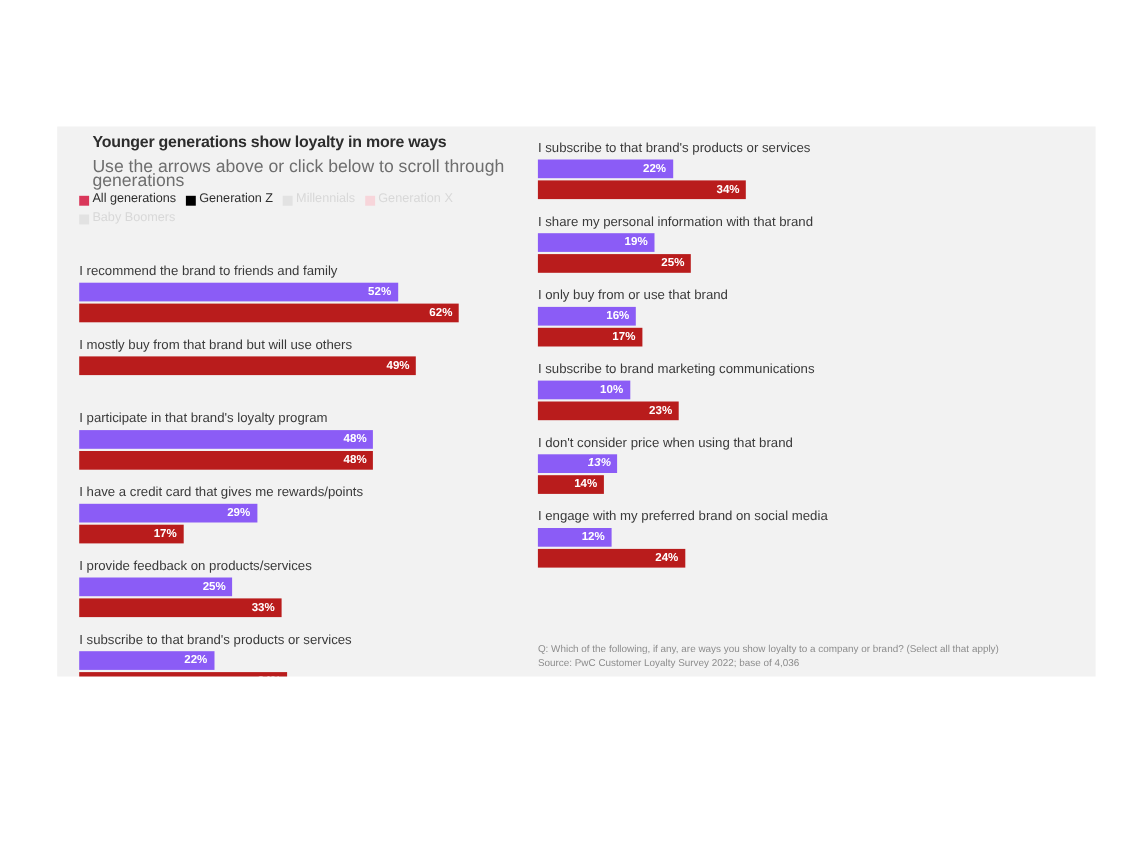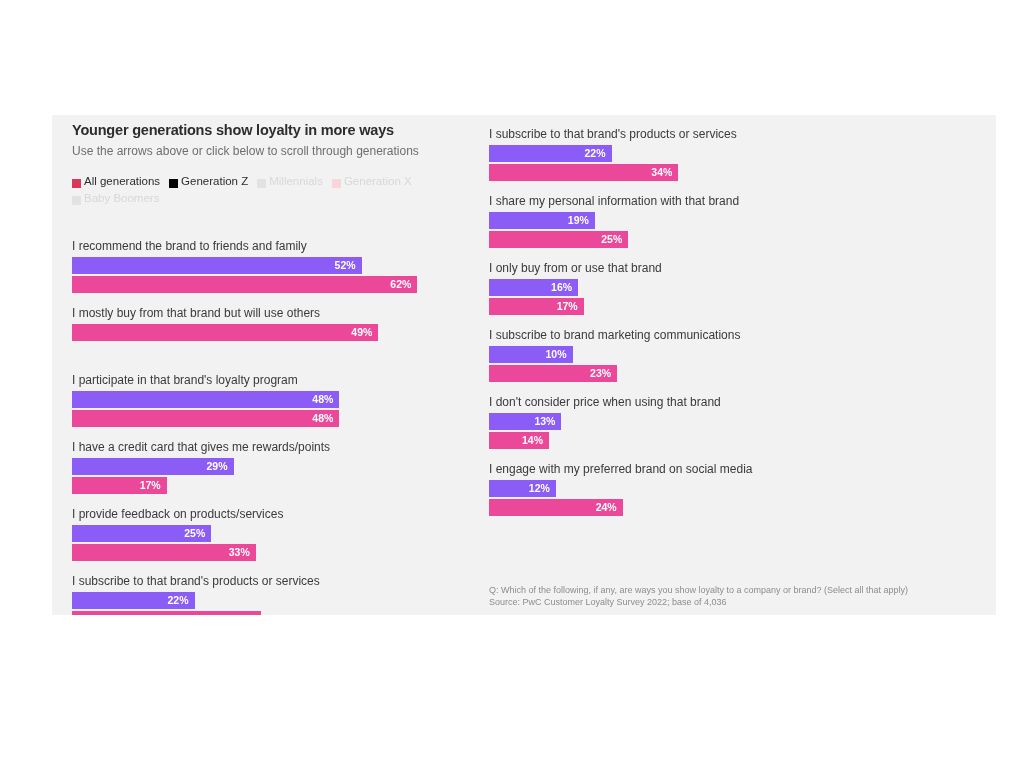--- a/index.html
+++ b/index.html
@@ -18,34 +18,34 @@
     top: 115px;
     width: 944px;
     height: 500px;
     background: #f2f2f2;
     overflow: hidden;
   }
 
   
   .widget-header {
     position: absolute;
-    left: 20px;
+    left: 32px;
     top: 6px;
     width: 430px;
   }
   .widget-title {
     font-size: 14.5px;
     font-weight: bold;
     color: #2d2d2d;
     letter-spacing: -0.2px;
     margin: 0;
     line-height: 18px;
   }
   .widget-subtitle {
-    font-size: 12px;
+    font-size: 16px;
     color: #6e6e6e;
     margin: 6px 0 16px 0;
     line-height: 13px;
   }
 
   
   .legend {
     position: absolute;
     left: 20px;
     top: 58px;
@@ -98,21 +98,21 @@
     margin-bottom: 2px;
   }
   .bar {
     position: absolute;
     left: 0;
     top: 0;
     height: 17px;
     box-sizing: border-box;
   }
   .bar.all-gen { background: #8b5cf6; }
-  .bar.gen-z   { background: #ec4899; }
+  .bar.gen-z   { background: #b91c1c; }
 
   .bar-value {
     position: absolute;
     right: 6px;
     top: 0;
     height: 17px;
     line-height: 17px;
     font-size: 10.5px;
     font-weight: bold;
     color: #ffffff;
@@ -270,21 +270,21 @@
         </div>
         <div class="bar-row">
           <div class="bar gen-z" style="width: 128.11px;">
             <span class="bar-value">23%</span>
           </div>
         </div>
       </div>
       <div class="bar-group">
         <div class="bar-label">I don't consider price when using that brand</div>
         <div class="bar-row">
-          <div class="bar all-gen" style="width: 72.41px;">
+          <div class="bar all-gen" style="width: 72.41px; font-style: italic;">
             <span class="bar-value">13%</span>
           </div>
         </div>
         <div class="bar-row">
           <div class="bar gen-z" style="width: 60px;">
             <span class="bar-value">14%</span>
           </div>
         </div>
       </div>
       <div class="bar-group">

